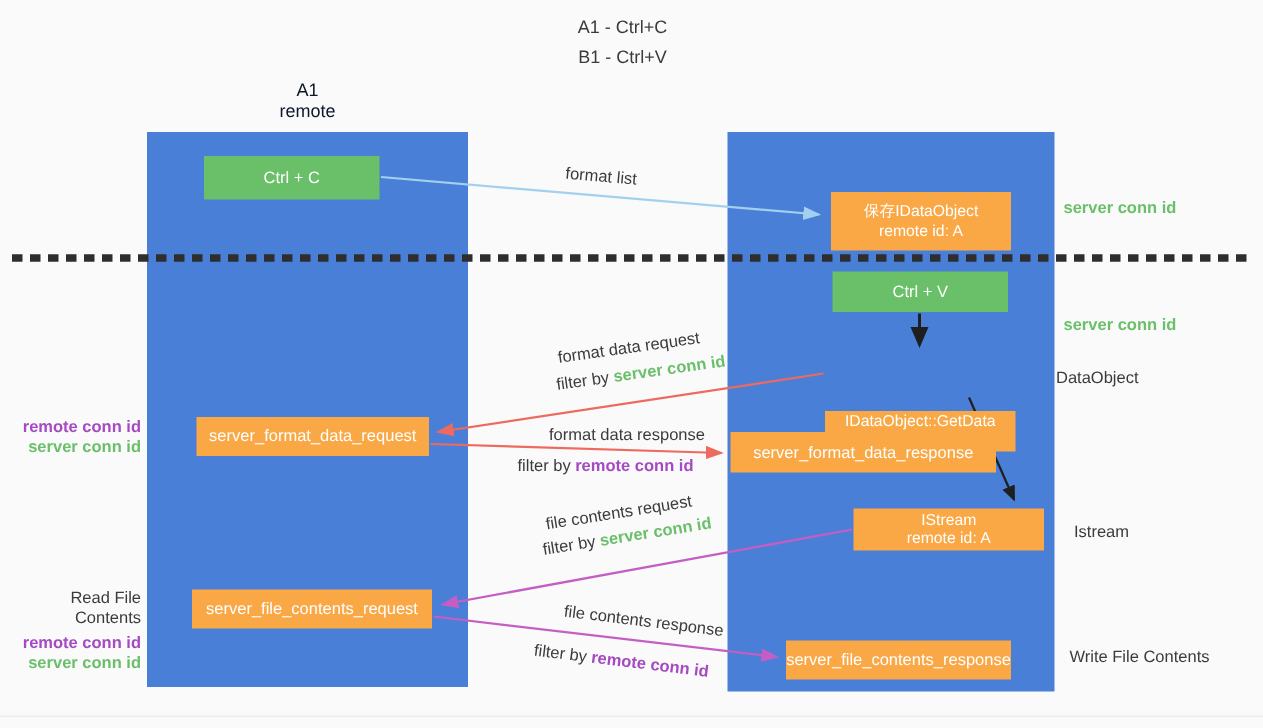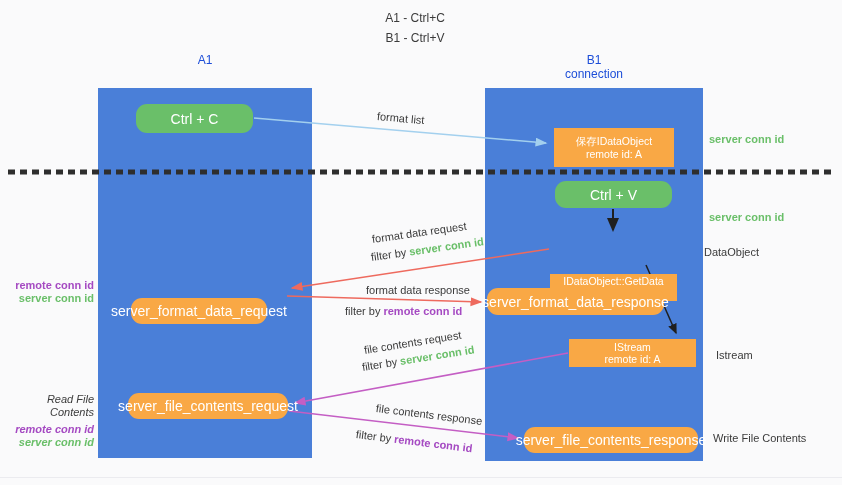--- a/index.html
+++ b/index.html
@@ -10,60 +10,60 @@
     background:#fafafb;
     overflow:hidden;
     font-family:"Liberation Sans", sans-serif;
     color:#3b3b3b;
   }
   .title{
     position:absolute;left:330px;top:8px;width:170px;
     text-align:center;font-size:12px;line-height:20px;color:#3b3b3b;
   }
   .lane-header{
-    position:absolute;text-align:center;font-size:12px;line-height:14px;color:#1d4ed8;
+    position:absolute;text-align:center;font-size:12px;line-height:14px;color:#0f172a;
   }
   .lane-header.a1{left:98px;width:214px;top:53px;}
   .lane-header.b1{left:485px;width:218px;top:53px;}
   .lane{
     position:absolute;background:#4a7fd8;
   }
   .lane.a1{left:98px;top:88px;width:214px;height:370px;}
   .lane.b1{left:485px;top:88px;width:218px;height:373px;}
   svg.overlay{position:absolute;left:0;top:0;z-index:5;pointer-events:none;}
   .node{
     position:absolute;z-index:10;
     display:flex;flex-direction:column;align-items:center;justify-content:center;
     color:#ffffff;text-align:center;
   }
   .node.green{background:#6abf69;font-size:11px;}
   .node.orange{background:#f9a845;}
   .node .l1,.node .l2{display:block;font-size:10.5px;line-height:12.5px;}
-  .node.single{font-size:14px;border-radius:11px;}
+  .node.single{font-size:11px;}
   .n-ctrl-c{left:136px;top:104px;width:117px;height:29px;}
   .n-ctrl-v{left:555px;top:181px;width:117px;height:27px;}
   .n-save{left:554px;top:128px;width:120px;height:39px;}
   .n-getdata{left:550px;top:237px;width:127px;height:27px;margin-top:37px;}
   .n-istream{left:569px;top:339px;width:127px;height:28px;}
-  .n-fmt-req{left:131px;top:278px;width:136px;height:26px;margin-top:20px;}
+  .n-fmt-req{left:131px;top:278px;width:155px;height:26px;}
   .n-fmt-resp{left:487px;top:288px;width:177px;height:27px;}
   .n-file-req{left:128px;top:393px;width:160px;height:26px;}
-  .n-file-resp{left:524px;top:427px;width:174px;height:26px;text-align:right;}
+  .n-file-resp{left:524px;top:427px;width:150px;height:26px;text-align:right;}
   .side-label{position:absolute;font-size:11px;white-space:nowrap;z-index:8;}
   .green-txt{color:#6abf69;font-weight:bold;}
   .purple-txt{color:#a54ac2;font-weight:bold;}
   .black-txt{color:#3b3b3b;}
   .r-scid1{left:709px;top:133px;}
   .r-scid2{left:709px;top:211px;}
   .r-dataobject{left:704px;top:246px;}
   .r-istream{left:716px;top:349px;}
   .r-writefile{left:713px;top:432px;}
   .left-group{position:absolute;left:0px;width:94px;text-align:right;z-index:8;font-size:11px;line-height:13px;}
   .lg1{top:279px;}
-  .lg2{top:393px;font-style:italic;}
+  .lg2{top:393px;}
   .lg2 .black-txt{display:block;margin-bottom:4px;}
   .ann{position:absolute;font-size:11px;white-space:nowrap;z-index:8;color:#3b3b3b;transform-origin:left center;}
   .ann .fb{margin-right:3px;}
   .a-format-list{left:377px;top:110px;transform:rotate(5deg);}
   .a-fmt-req{left:372px;top:233px;transform:rotate(-8deg);}
   .a-fmt-req-f{left:371px;top:251px;transform:rotate(-8deg);}
   .a-fmt-resp{left:366px;top:284px;}
   .a-fmt-resp-f{left:345px;top:305px;}
   .a-file-req{left:364px;top:344px;transform:rotate(-9deg);}
   .a-file-req-f{left:362px;top:361px;transform:rotate(-9deg);}
@@ -76,24 +76,21 @@
 
 <div class="canvas">
 
   <div class="title">
     <div>A1 - Ctrl+C</div>
     <div>B1 - Ctrl+V</div>
   </div>
 
   <div class="lane-header a1">
     <div>A1</div>
-  </div>
-  <div class="lane-header b1">
-    <div>B1</div>
-    <div>connection</div>
+    <div>remote</div>
   </div>
 
   <div class="lane a1"></div>
   <div class="lane b1"></div>
 
   <svg class="overlay" width="842" height="485">
     <defs>
       <marker id="mblue" markerWidth="9" markerHeight="8" refX="7" refY="3" orient="auto">
         <path d="M0,0 L8,3 L0,6 z" fill="#a3d0ee"></path>
       </marker>

